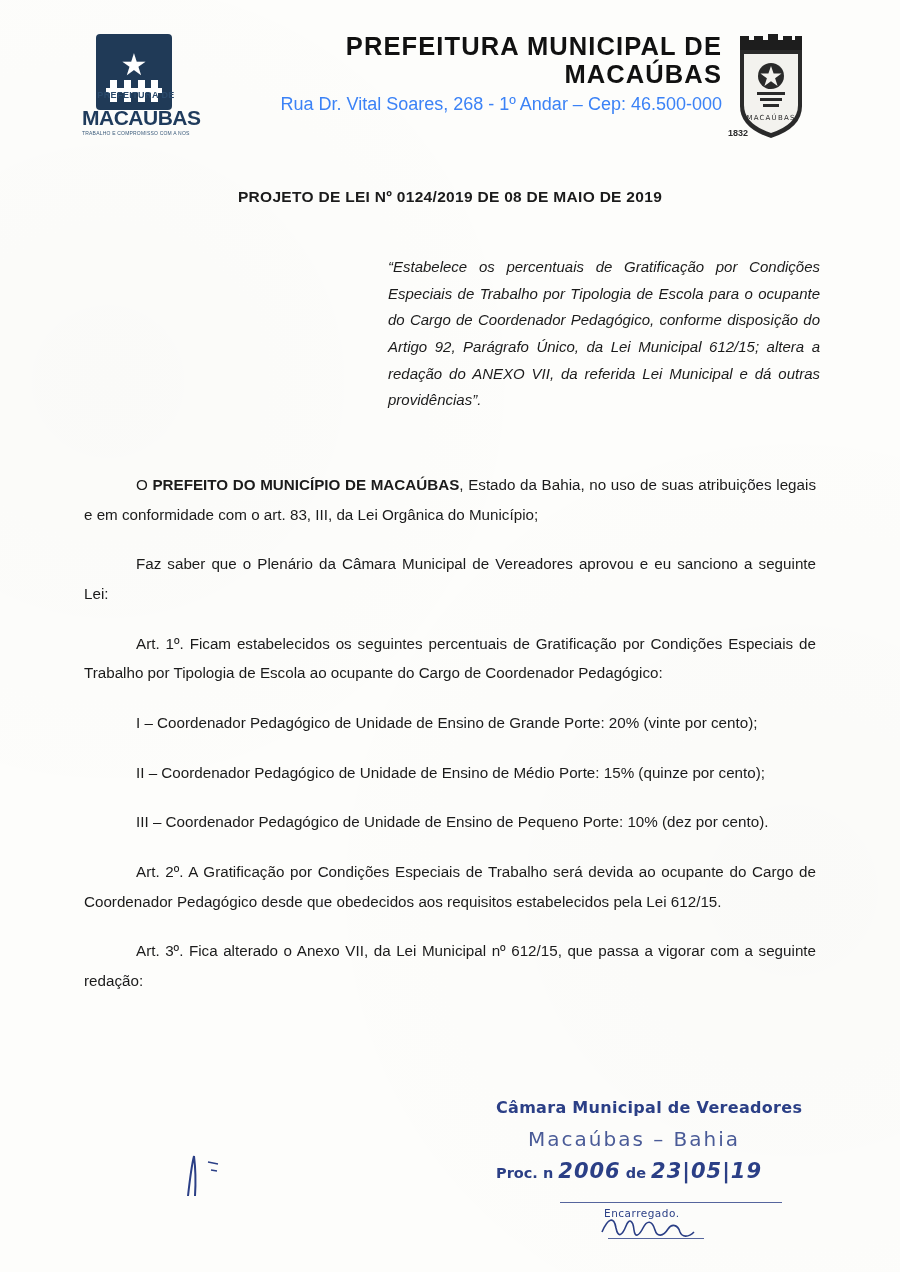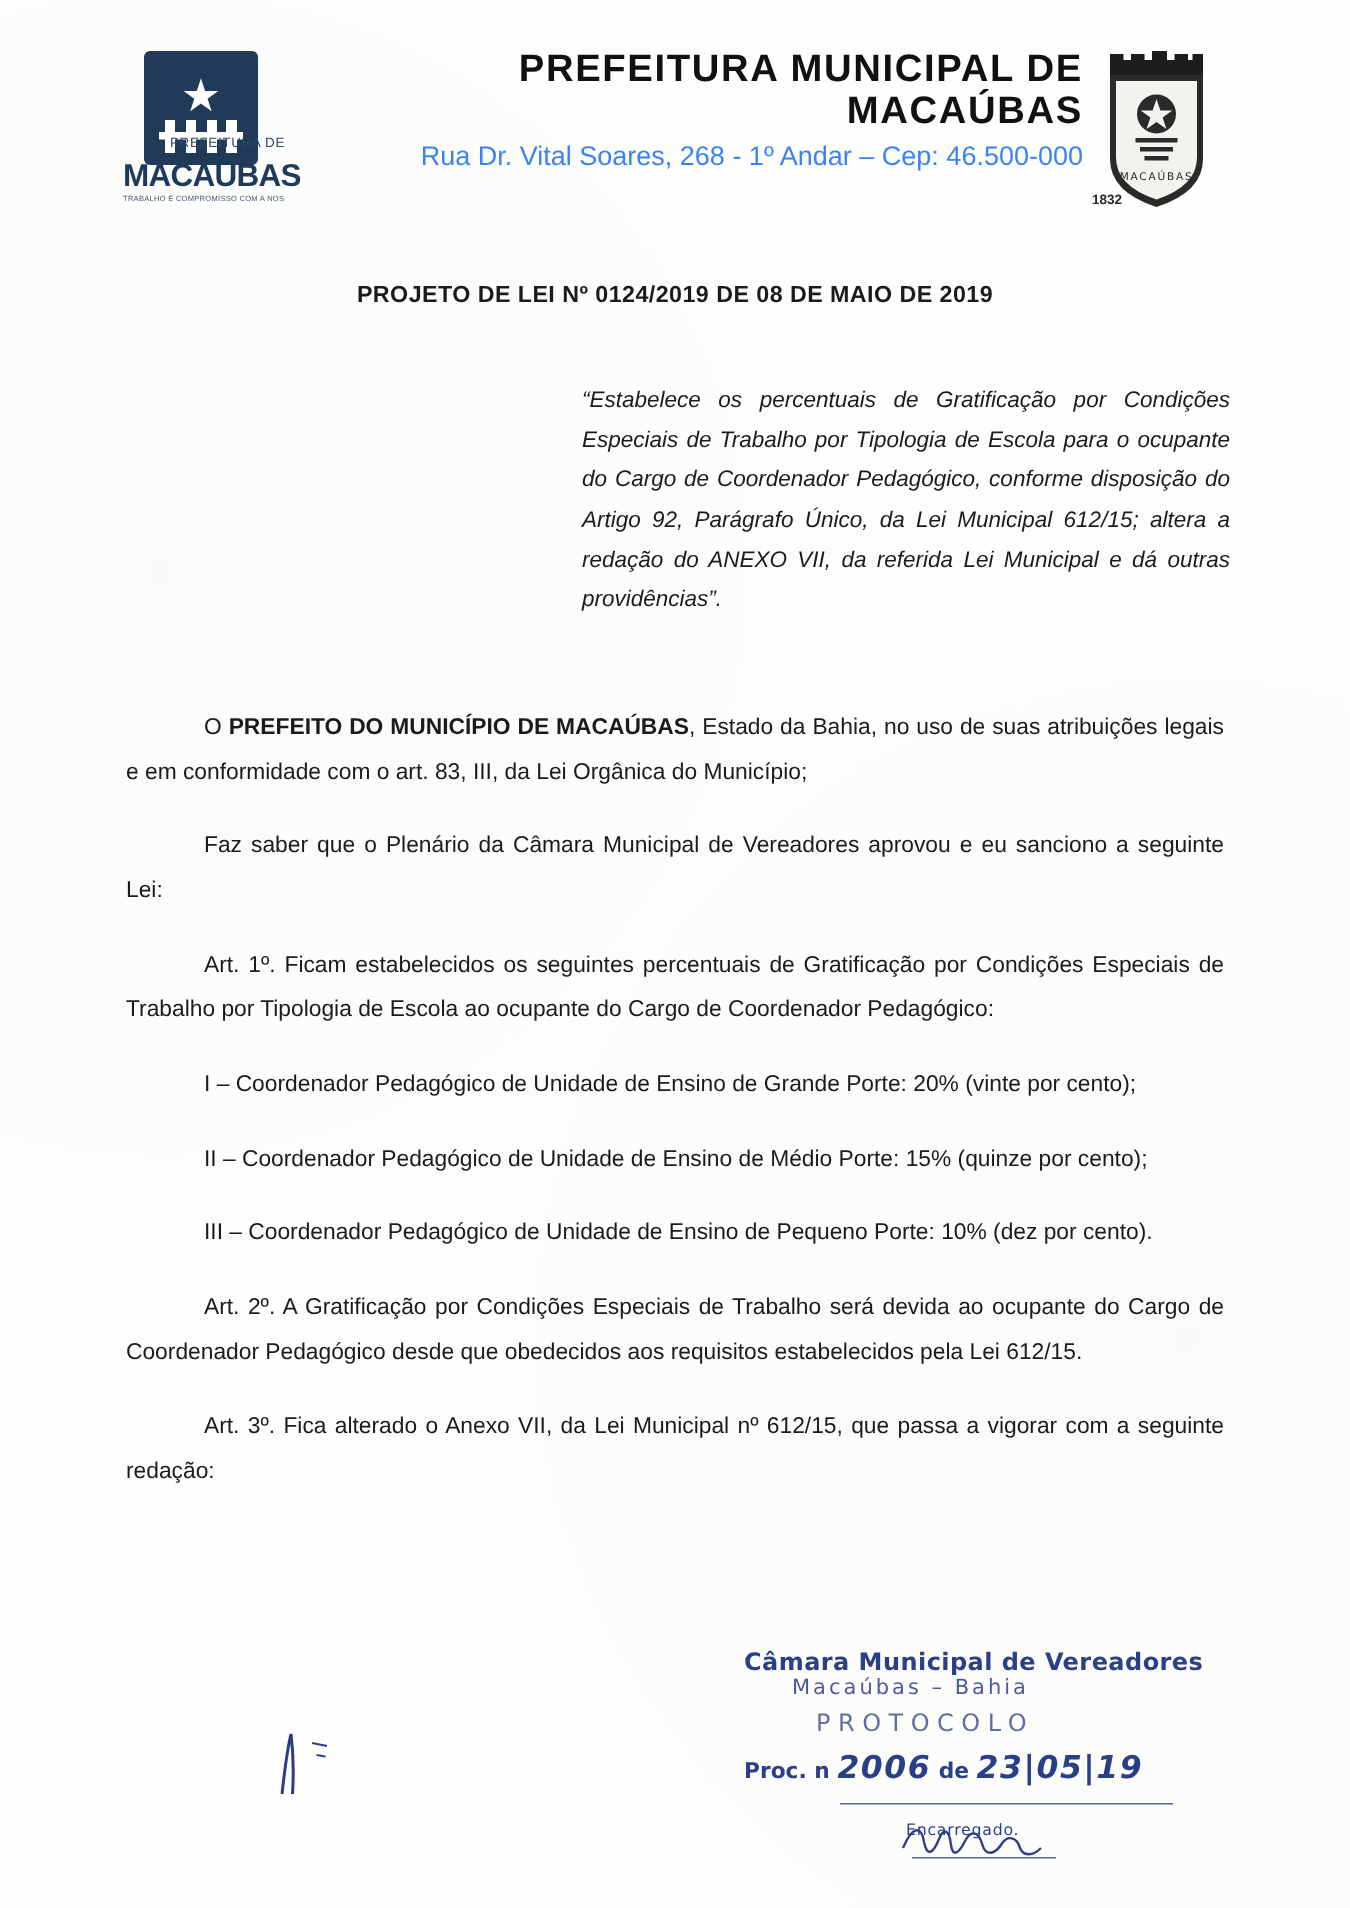--- a/index.html
+++ b/index.html
@@ -82,25 +82,25 @@
     bottom: 17px;
     width: 56px;
     height: 5px;
     background: #ffffff;
   }
   .crest-left .cap {
     position: absolute;
     left: 0;
     top: 56px;
     width: 108px;
-    text-align: right;
+    text-align: center;
     font-size: 9px;
     letter-spacing: .4px;
     color: #2b4a6b;
-    font-weight: normal;
+    font-weight: bold;
   }
   .crest-left .cap-big {
     position: absolute;
     left: 0;
     top: 72px;
     width: 108px;
     text-align: center;
     font-size: 21px;
     font-weight: bold;
     color: #1f3b5c;
@@ -190,22 +190,22 @@
     color: #2b3f86;
     font-family: "DejaVu Sans", sans-serif;
   }
   .stamp .l1 {
     font-size: 16px;
     letter-spacing: .3px;
     white-space: nowrap;
     font-weight: bold;
   }
   .stamp .l2 {
-    font-size: 14px;
-    margin-top: 0;
+    font-size: 20px;
+    margin-top: 10px;
     margin-left: 32px;
     letter-spacing: 2px;
     opacity: .85;
   }
   .stamp .l3 {
     font-size: 16px;
     margin-top: 6px;
     margin-left: 48px;
     letter-spacing: 5px;
     opacity: .75;
@@ -336,21 +336,20 @@
   <div class="sig-left">
     <svg width="60" height="60" viewBox="0 0 60 60">
       <path d="M10 48 C 12 30, 14 16, 16 8 C 17 16, 18 32, 17 48" stroke="#2b3f86" stroke-width="2" fill="none"></path>
       <path d="M30 14 l10 2 M33 22 l6 1" stroke="#2b3f86" stroke-width="1.4" fill="none"></path>
     </svg>
   </div>
 
   <div class="stamp">
     <div class="l1">Câmara Municipal de Vereadores</div>
     <div class="l2">Macaúbas – Bahia</div>
-    <div class="l3">PROTOCOLO</div>
     <div class="l4">
       <span>Proc. n</span>
       <span class="hand">2006</span>
       <span>de</span>
       <span class="hand">23|05|19</span>
     </div>
     <div class="l5">Encarregado.</div>
   </div>
 
   <div class="proc-underline"></div>

